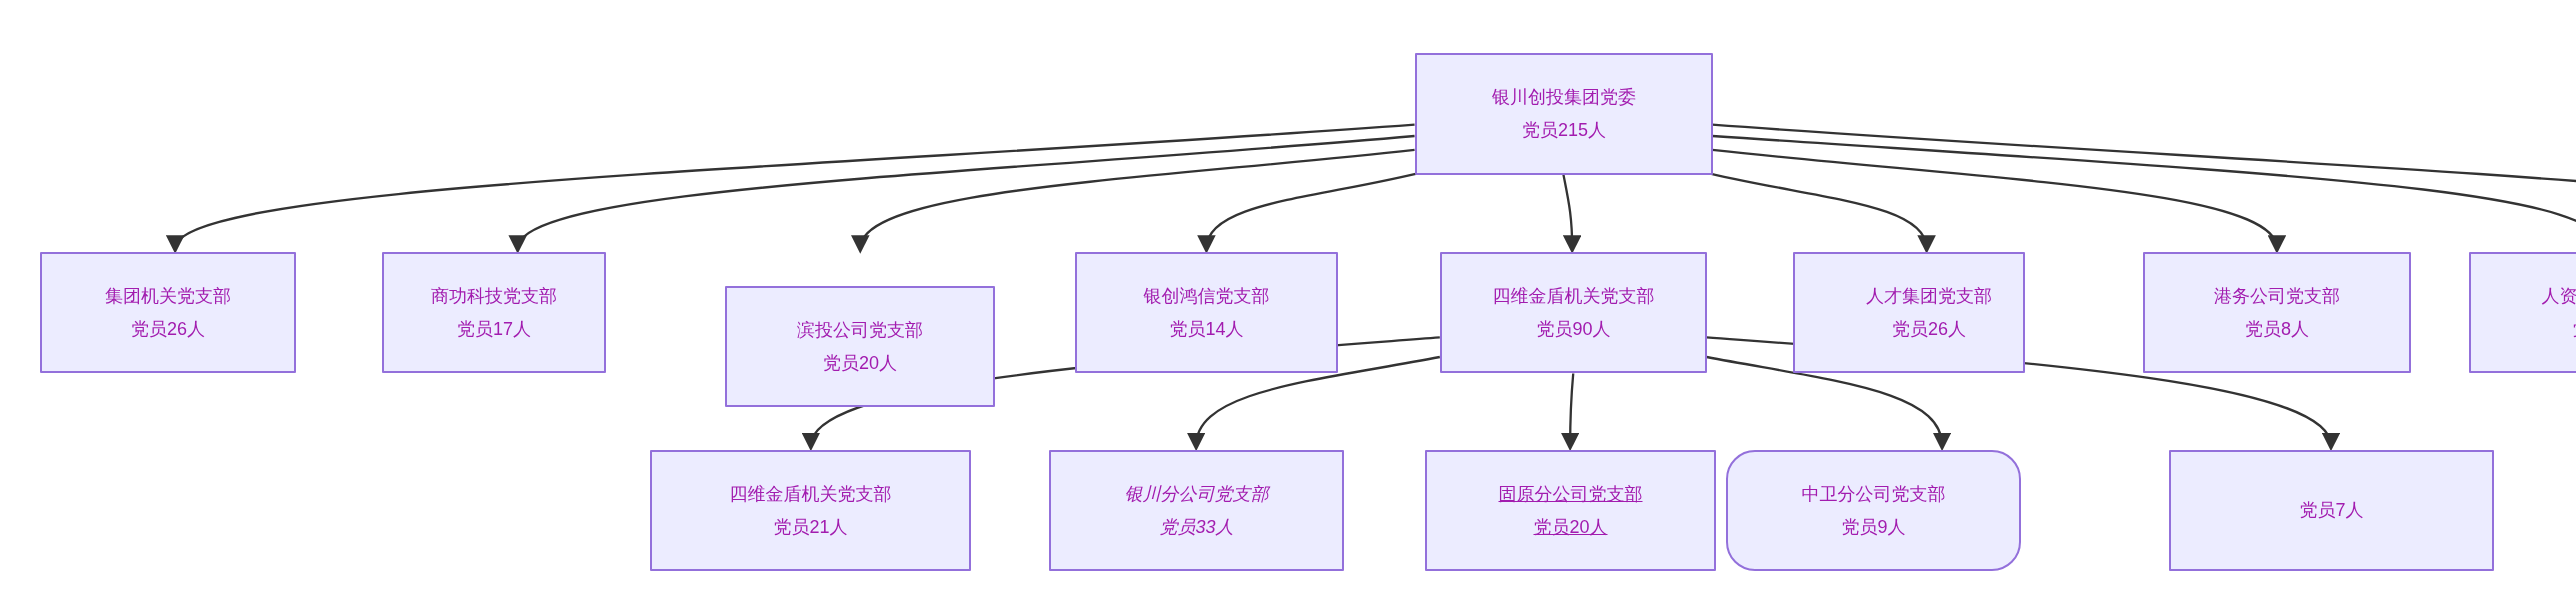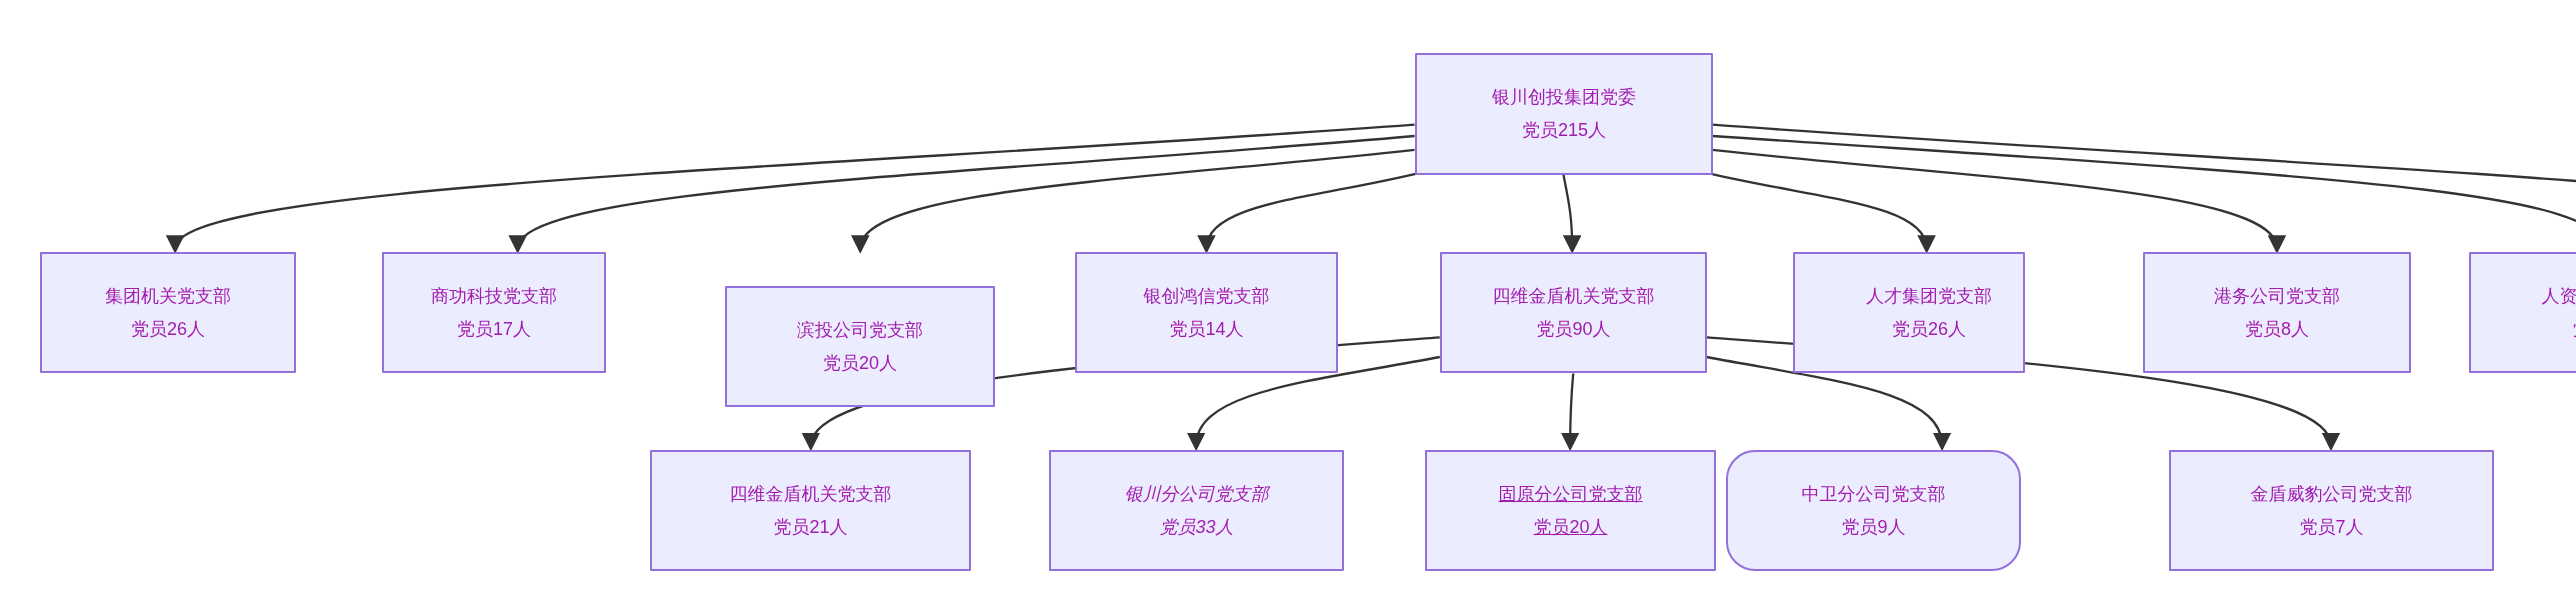--- a/index.html
+++ b/index.html
@@ -120,18 +120,17 @@
   </div>
   <div class="node row3 n-l3-2">
     <div>固原分公司党支部</div>
     <div>党员20人</div>
   </div>
   <div class="node row3 n-l3-3">
     <div>中卫分公司党支部</div>
     <div>党员9人</div>
   </div>
   <div class="node row3 n-l3-4">
-    <div>金盾威豹公司党支部</div>
     <div>党员7人</div>
   </div>
 
 </div>
 
 
 </body></html>

